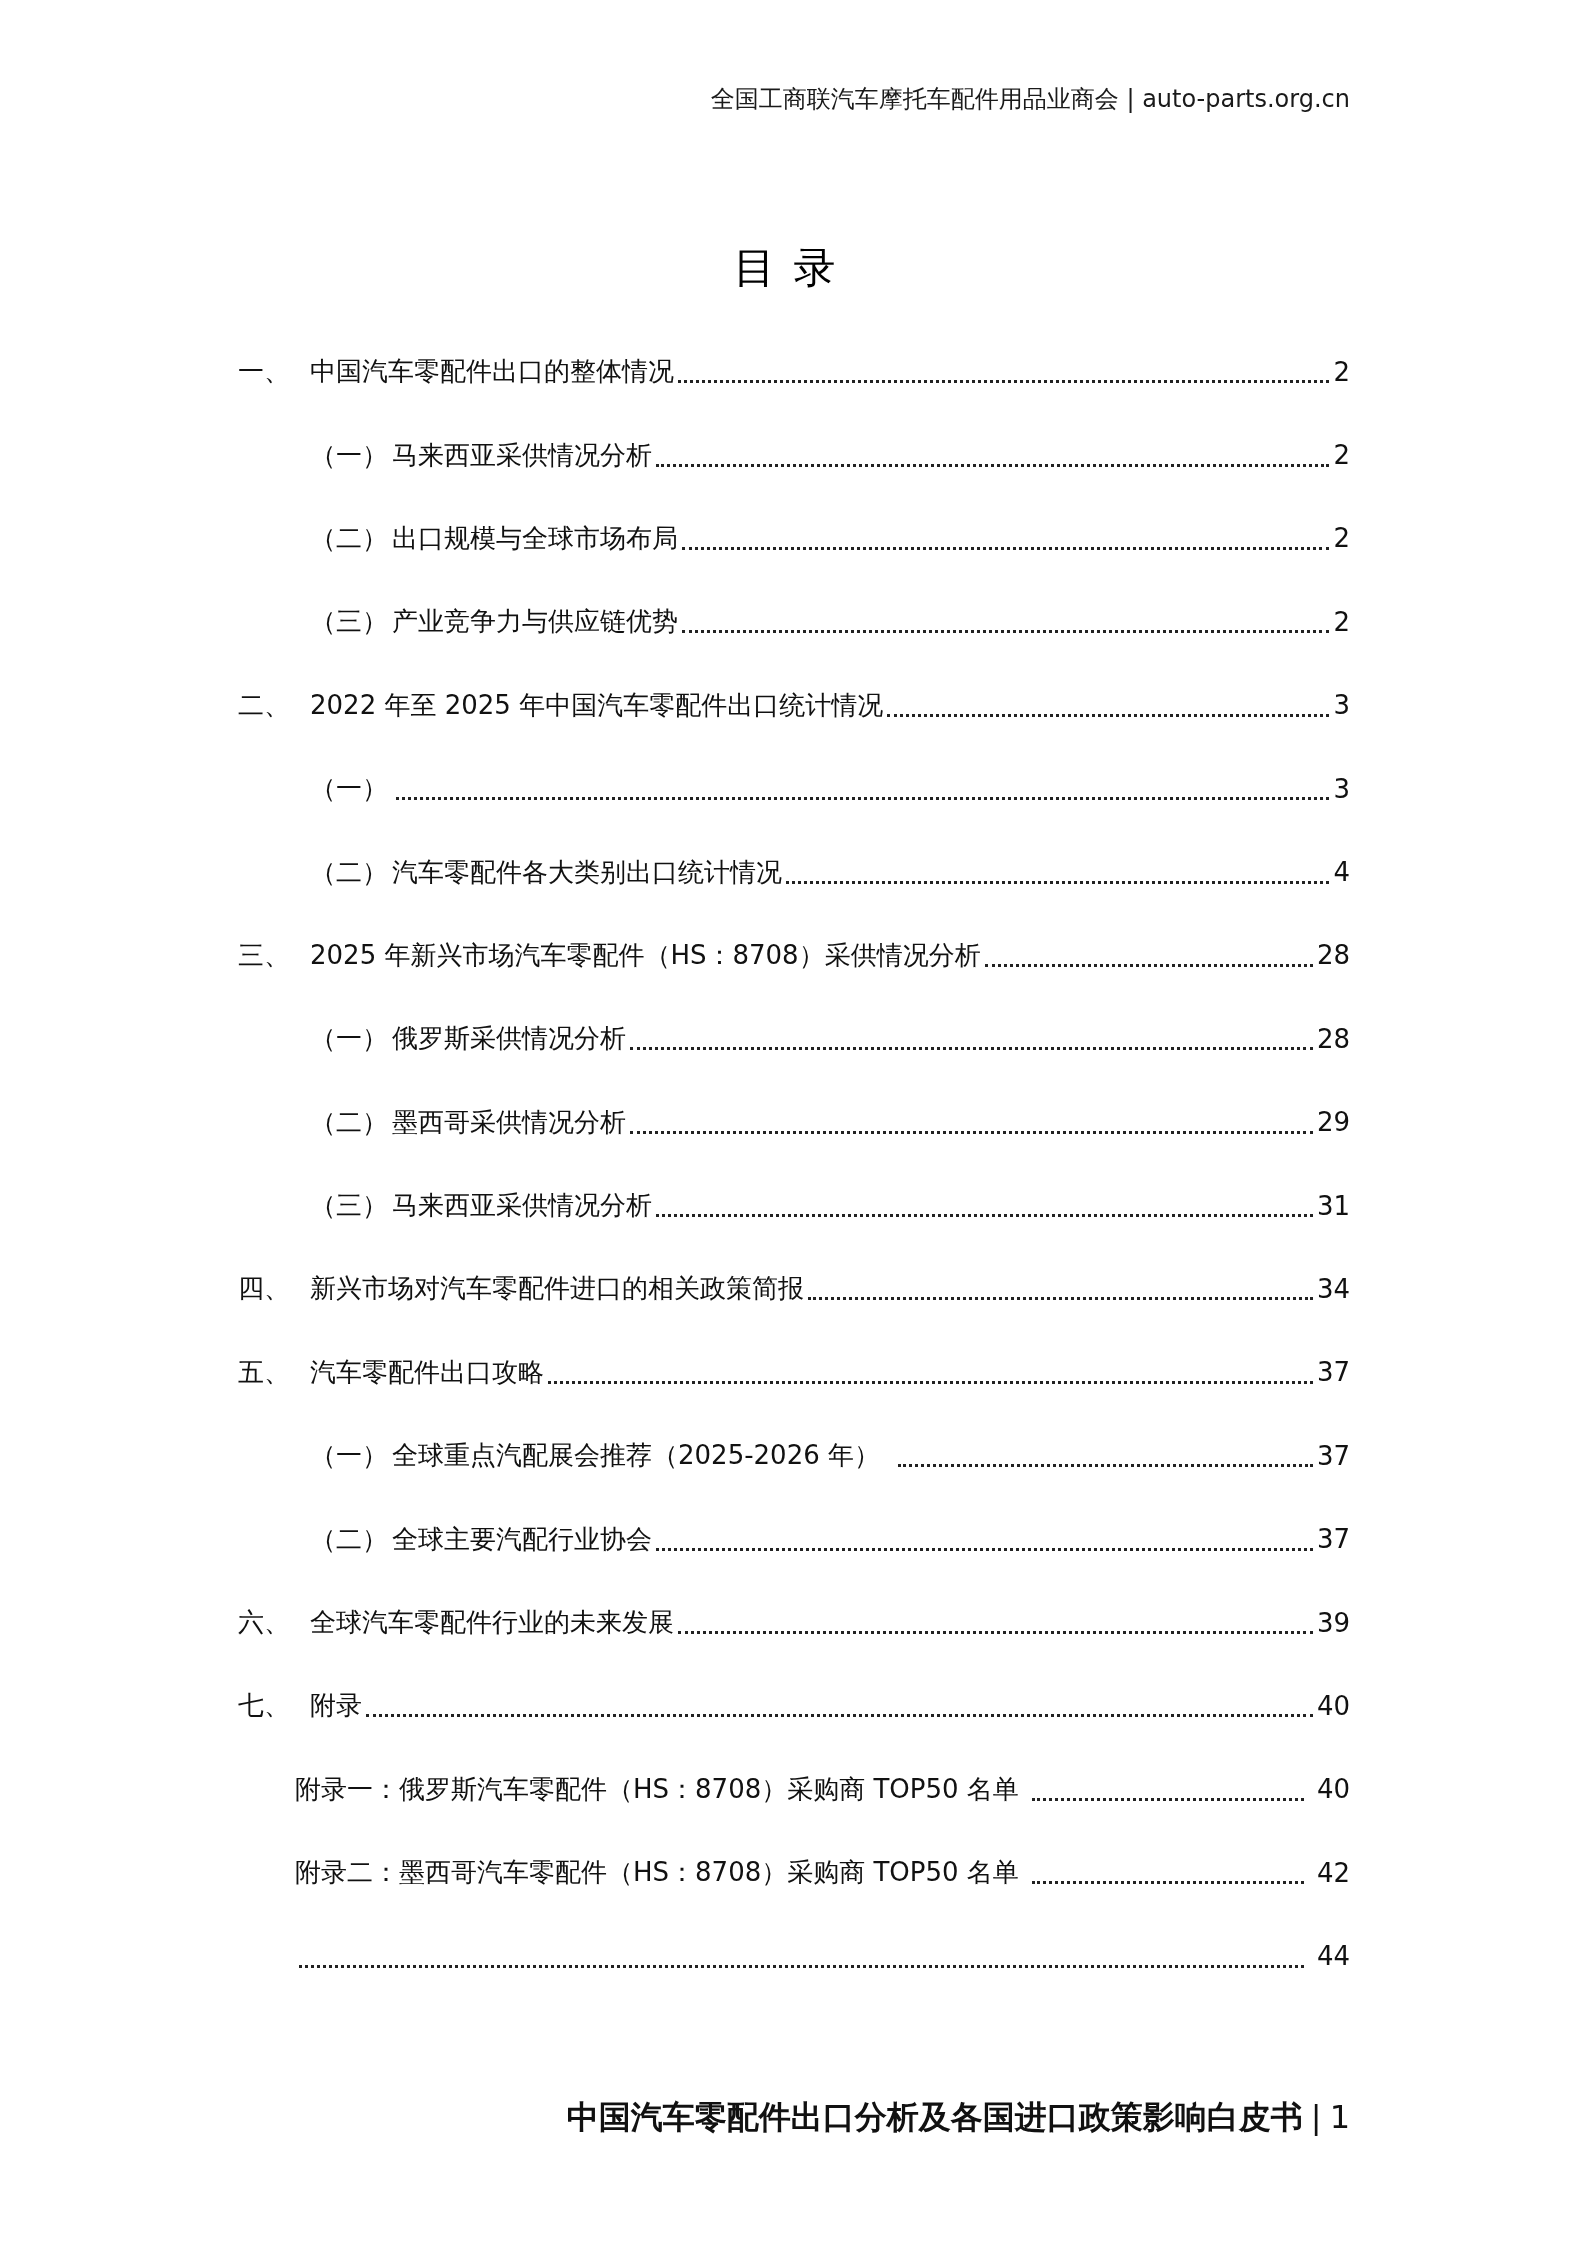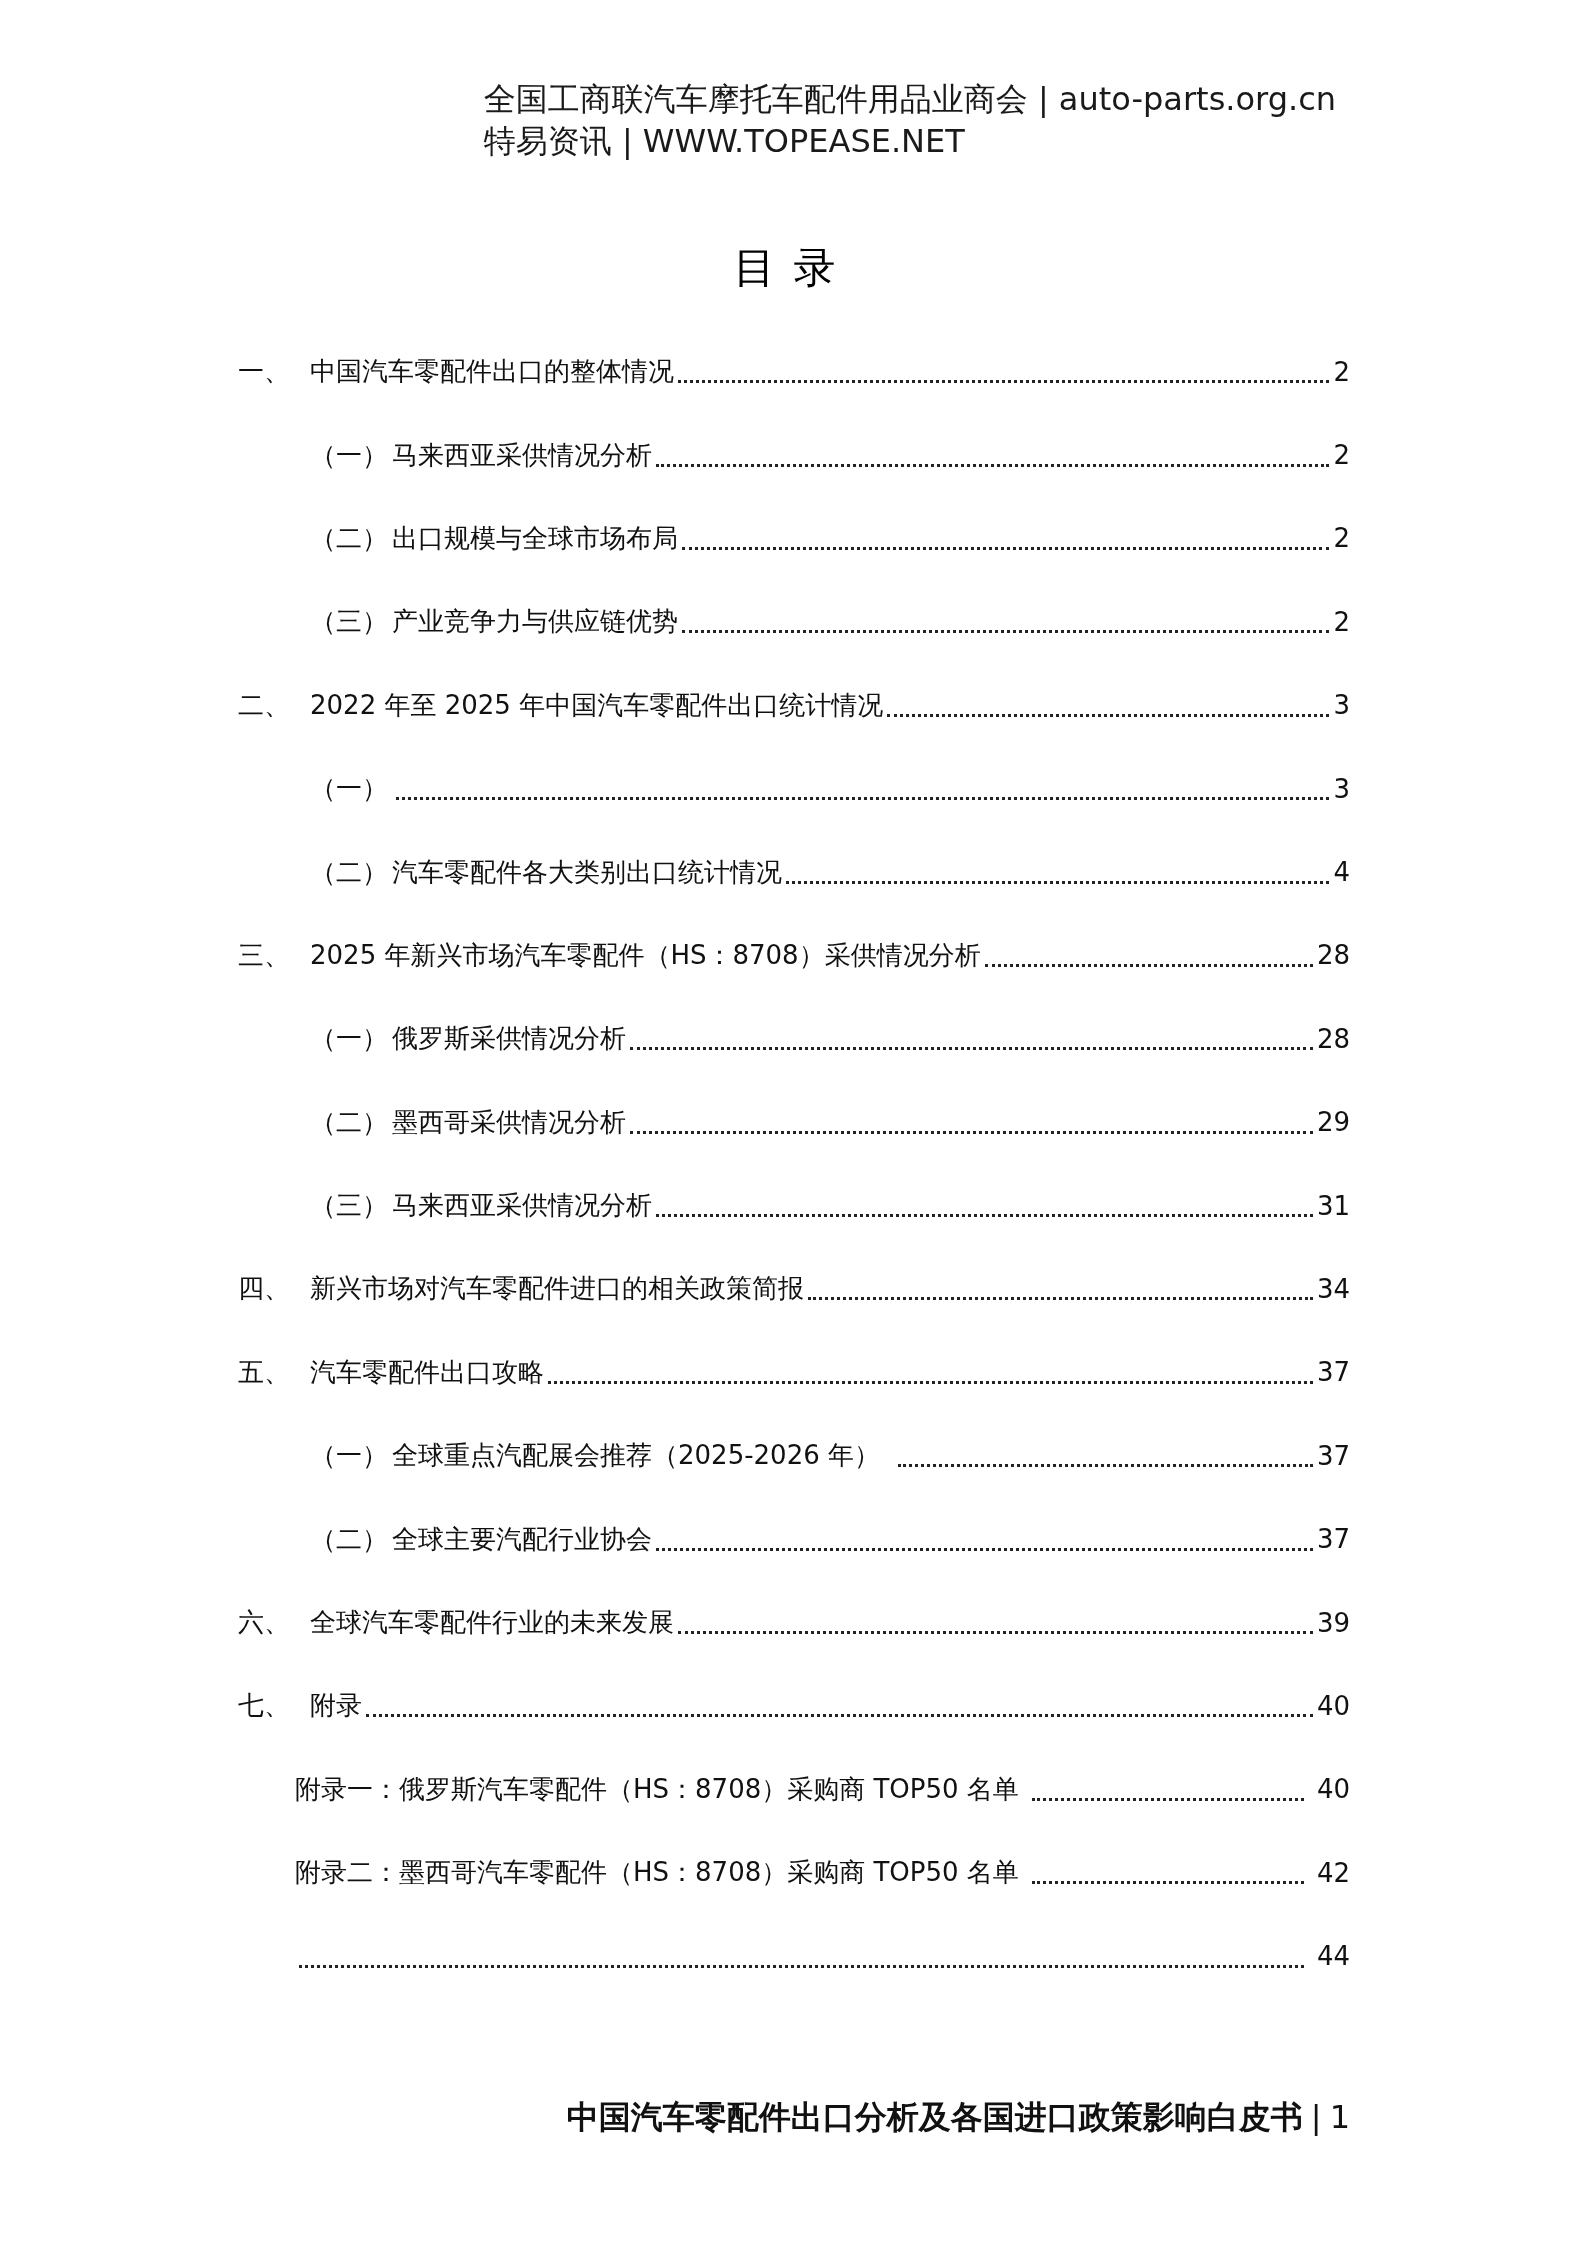--- a/index.html
+++ b/index.html
@@ -2,22 +2,22 @@
 <html><head>
 <meta charset="utf-8">
 <style>
   html, body { margin: 0; padding: 0; background: #ffffff; }
   body {
     width: 1587px; height: 2245px; position: relative; overflow: hidden;
     font-family: "DejaVu Sans", "Liberation Sans", sans-serif;
     color: #111111;
   }
   .header {
-    position: absolute; right: 251px; top: 78px; 
-    font-size: 32px; line-height: 42px; color: #1a1a1a;
+    position: absolute; right: 237px; top: 78px; text-align: right;
+    font-size: 24px; line-height: 42px; color: #1a1a1a;
   }
   .header .line { display: block; white-space: nowrap; }
   .title {
     position: absolute; left: 0; right: 0; top: 240px; text-align: center;
     font-size: 42px; font-weight: normal; letter-spacing: 18px; color: #000;
   }
   .toc {
     position: absolute; left: 238px; top: 330px; width: 1112px;
   }
   .row {
@@ -42,21 +42,20 @@
     font-weight: bold; color: #111; white-space: nowrap;
   }
   .footer .sep { font-weight: normal; margin: 0 8px; }
   .footer .pg { font-weight: normal; }
 </style>
 </head>
 <body>
 
 <div class="header">
   <span class="line">全国工商联汽车摩托车配件用品业商会 | auto-parts.org.cn</span>
-  <span class="line">特易资讯 | WWW.TOPEASE.NET</span>
 </div>
 
 <div class="title">目录</div>
 
 <div class="toc">
   <div class="row l1">
     <span class="num">一、</span>
     <span class="text">中国汽车零配件出口的整体情况</span>
     <span class="leader"></span>
     <span class="page">2</span>

